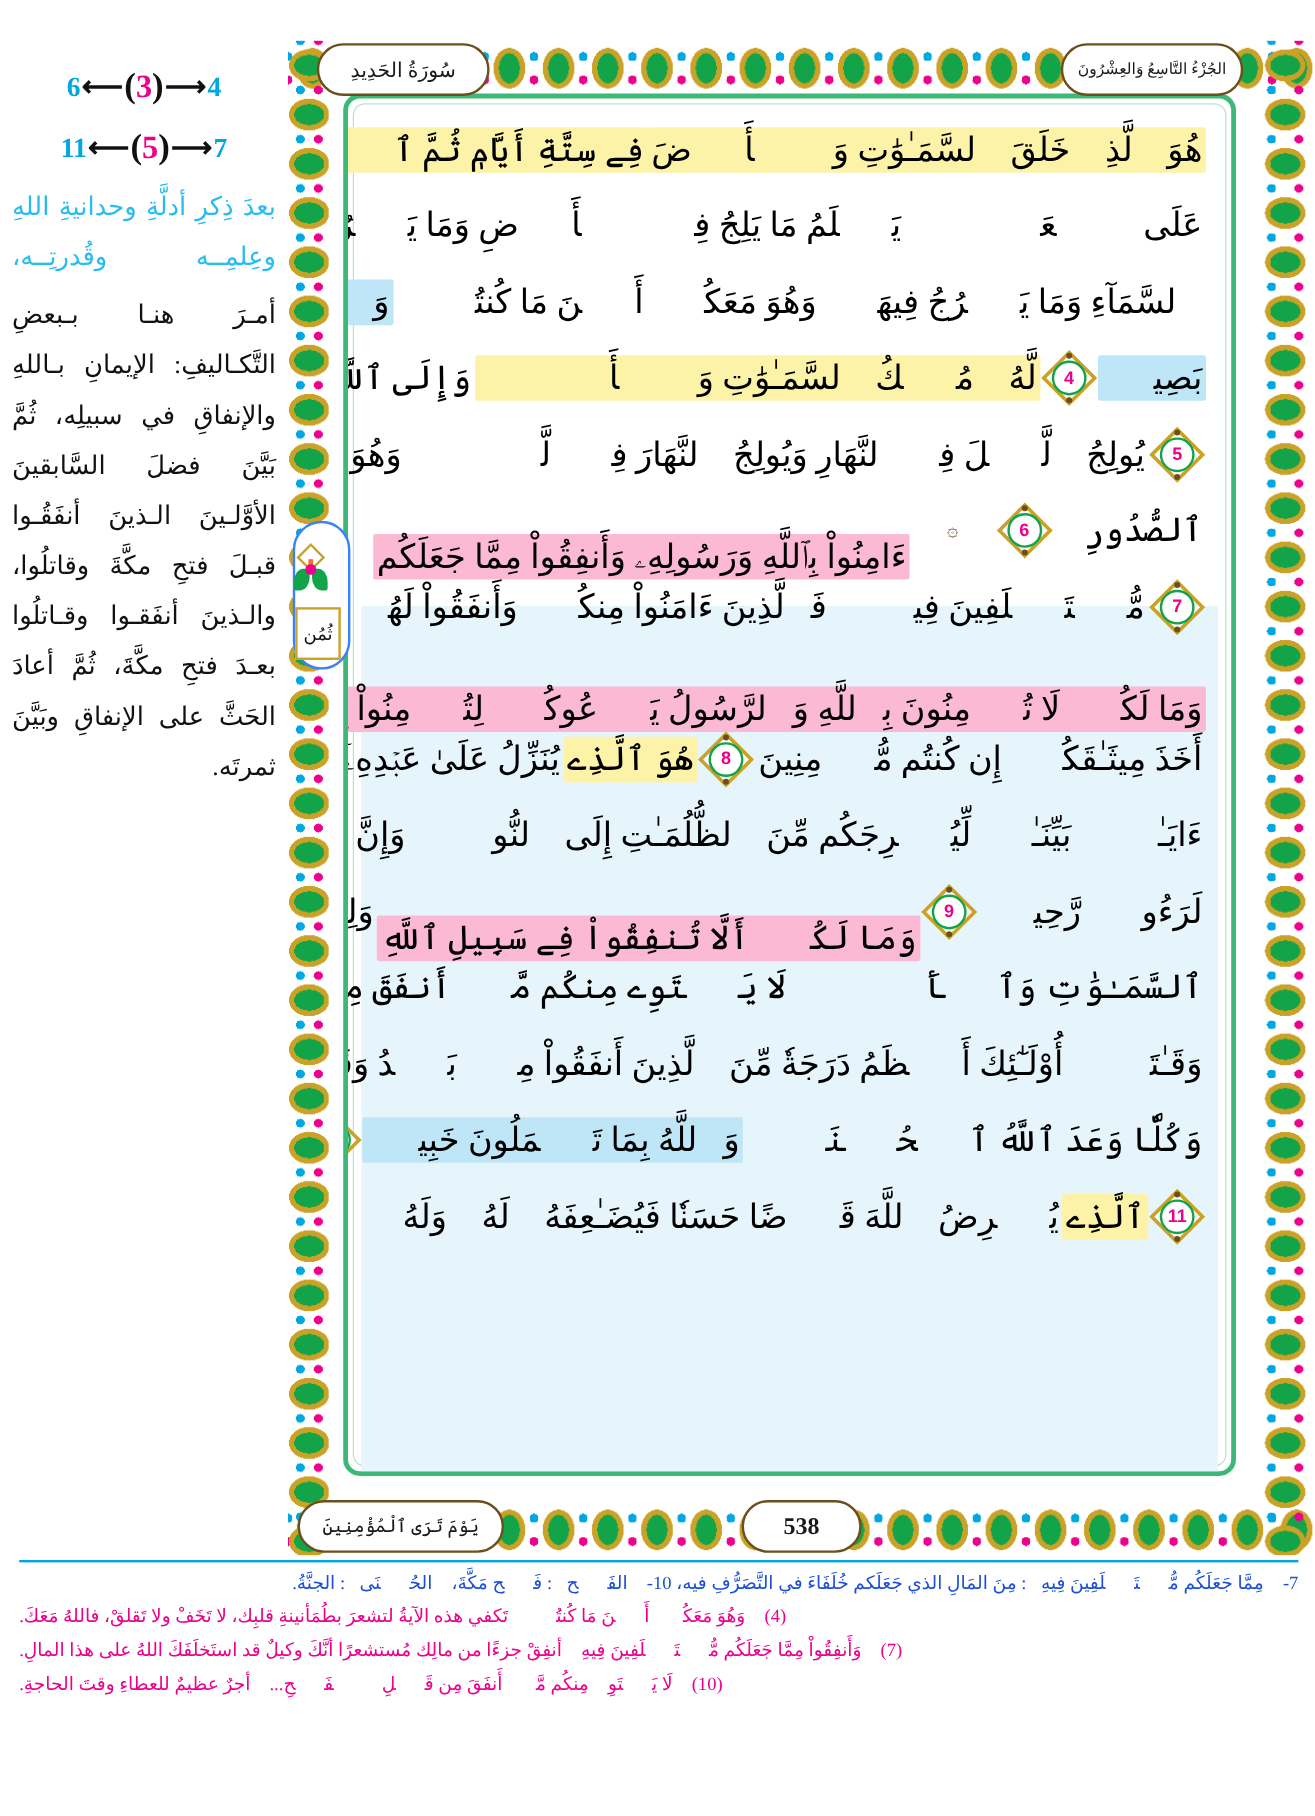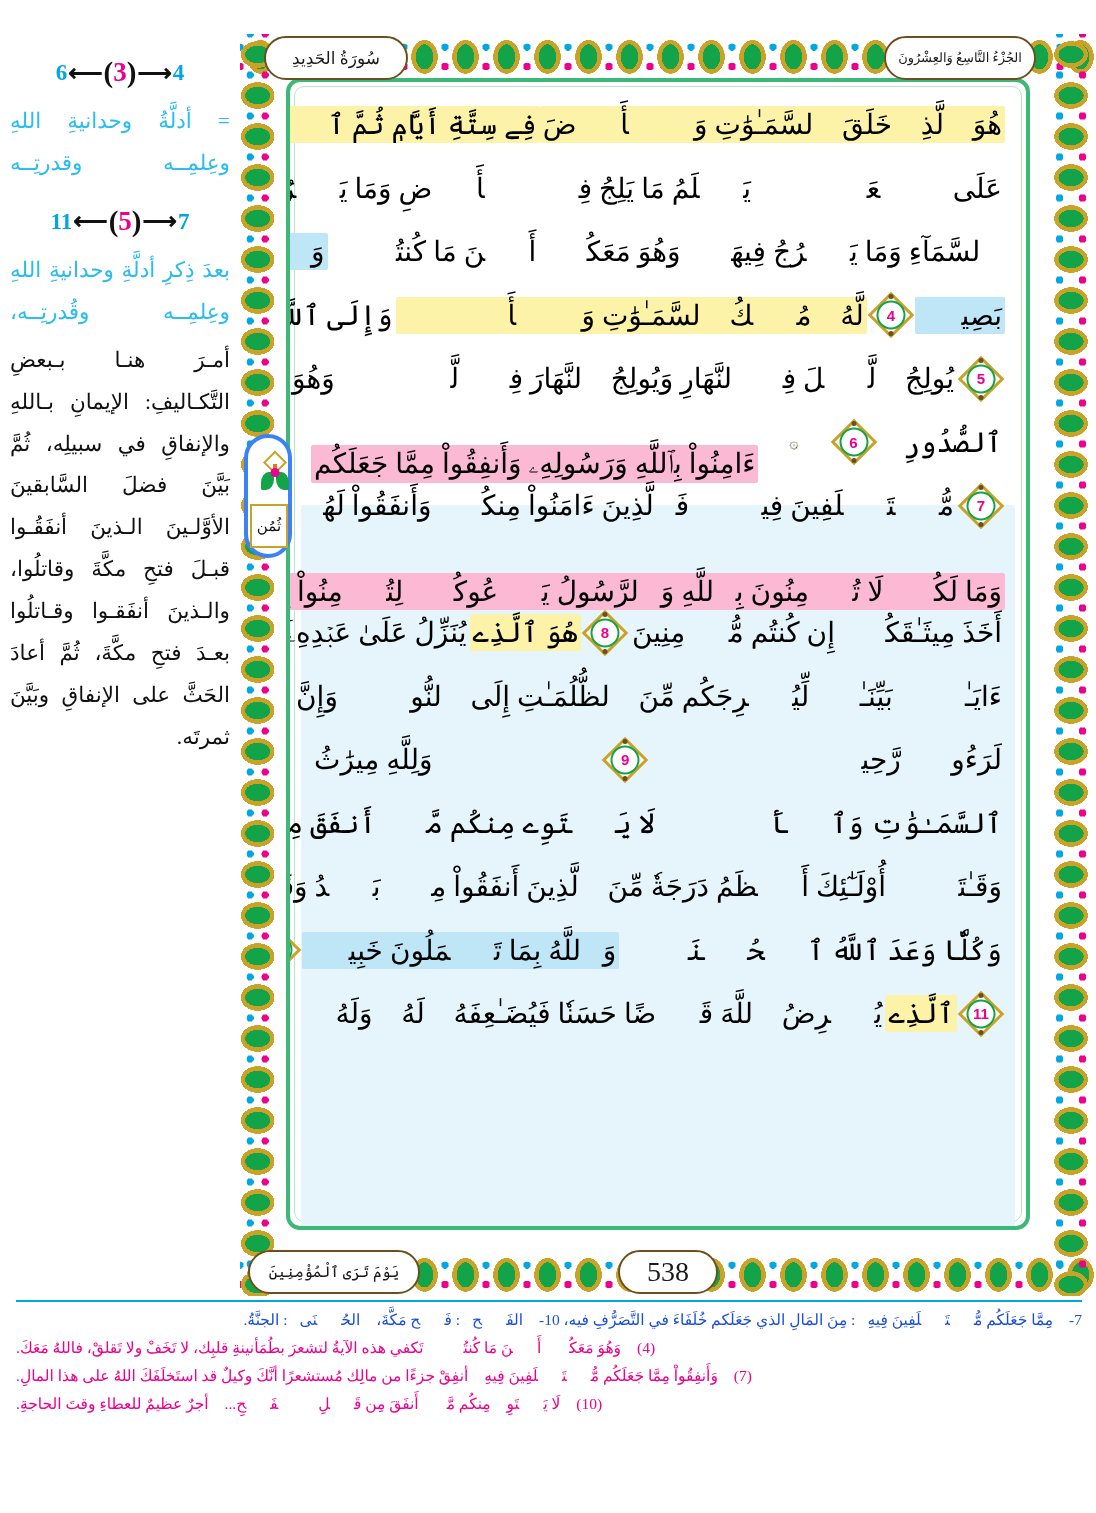--- a/index.html
+++ b/index.html
@@ -99,28 +99,28 @@
 
   
   .cartouche{
     position:absolute;background:#fff;border:2px solid #6b4f1d;
     border-radius:22px;display:flex;align-items:center;justify-content:center;
     font-family:"Liberation Serif","DejaVu Serif",serif;
     color:#1a1a1a;white-space:nowrap;z-index:6;
   }
   #surah-cartouche{left:24px;top:2px;width:140px;height:40px;font-size:17px;}
   #juz-cartouche{right:60px;top:2px;width:148px;height:40px;font-size:13px;font-family:Liberation Serif, serif;}
-  #pagenum-cartouche{left:50%;transform:translateX(-50%);bottom:2px;width:96px;height:40px;font-size:28px;font-weight:normal;}
+  #pagenum-cartouche{left:50%;transform:translateX(-50%);bottom:2px;width:96px;height:40px;font-size:20px;font-weight:bold;}
   #footer-phrase-cartouche{left:8px;bottom:2px;width:168px;height:40px;font-size:15px;}
 
   
   #thumn{
     position:absolute;left:4px;top:400px;width:48px;height:124px;
-    background:#fff;border:4px solid #3b82f6;border-radius:24px;
-    z-index:7;display:flex;flex-direction:column;align-items:flex-end;justify-content:flex-end;
+    background:#fff;border:2px solid #3b82f6;border-radius:24px;
+    z-index:7;display:flex;flex-direction:column;align-items:flex-start;justify-content:flex-end;
     padding-bottom:6px;box-sizing:border-box;
   }
   #thumn .finial{
     width:26px;height:52px;margin-bottom:2px;position:relative;
   }
   #thumn .finial .dome{
     position:absolute;left:50%;top:4px;transform:translateX(-50%) rotate(45deg);
     width:13px;height:13px;border:2px solid #c9a227;background:#fff;
   }
   #thumn .finial .leaf-l,#thumn .finial .leaf-r{
@@ -222,21 +222,20 @@
   <div class="nav-row">
     <span class="num-l">6</span>
     <span class="arrow">⟵</span>
     <span class="paren">(</span>
     <span class="num-c">3</span>
     <span class="paren">)</span>
     <span class="arrow">⟶</span>
     <span class="num-r">4</span>
   </div>
 
-  <p class="tafsir-p"><span class="cyan">= أدلَّةُ وحدانيةِ اللهِ وعِلمِــه وقدرتِــه</span></p>
 
   <div class="nav-row" style="margin-top:22px">
     <span class="num-l">11</span>
     <span class="arrow">⟵</span>
     <span class="paren">(</span>
     <span class="num-c">5</span>
     <span class="paren">)</span>
     <span class="arrow">⟶</span>
     <span class="num-r">7</span>
   </div>
@@ -359,20 +358,21 @@
           </div>
           <div class="qline">
             <span class="seg plain">لَرَءُوفٞ رَّحِيمٞ</span>
             <span class="ayah">
               <span class="diamond"></span>
               <span class="ring"></span>
               <span class="pip-t"></span>
               <span class="pip-b"></span>
               <span class="n">9</span>
             </span>
+            <span class="seg hl-pink">وَمَا لَكُمۡ أَلَّا تُنفِقُواْ فِے سَبِيلِ ٱللَّهِ</span>
             <span class="seg plain">وَلِلَّهِ مِيرَٰثُ</span>
           </div>
           <div class="qline">
             <span class="seg plain">ٱلسَّمَـٰوَٰتِ وَٱلۡأَرۡضِۚ لَا يَسۡتَوِے مِنكُم مَّنۡ أَنفَقَ مِن قَبۡلِ ٱلۡفَتۡحِ</span>
           </div>
           <div class="qline">
             <span class="seg plain">وَقَـٰتَلَۚ أُوْلَـٰٓئِكَ أَعۡظَمُ دَرَجَةٗ مِّنَ ٱلَّذِينَ أَنفَقُواْ مِنۢ بَعۡدُ وَقَـٰتَلُواْۚ</span>
           </div>
           <div class="qline">
             <span class="seg plain">وَكُلّٗا وَعَدَ ٱللَّهُ ٱلۡحُسۡنَىٰۚ</span>

